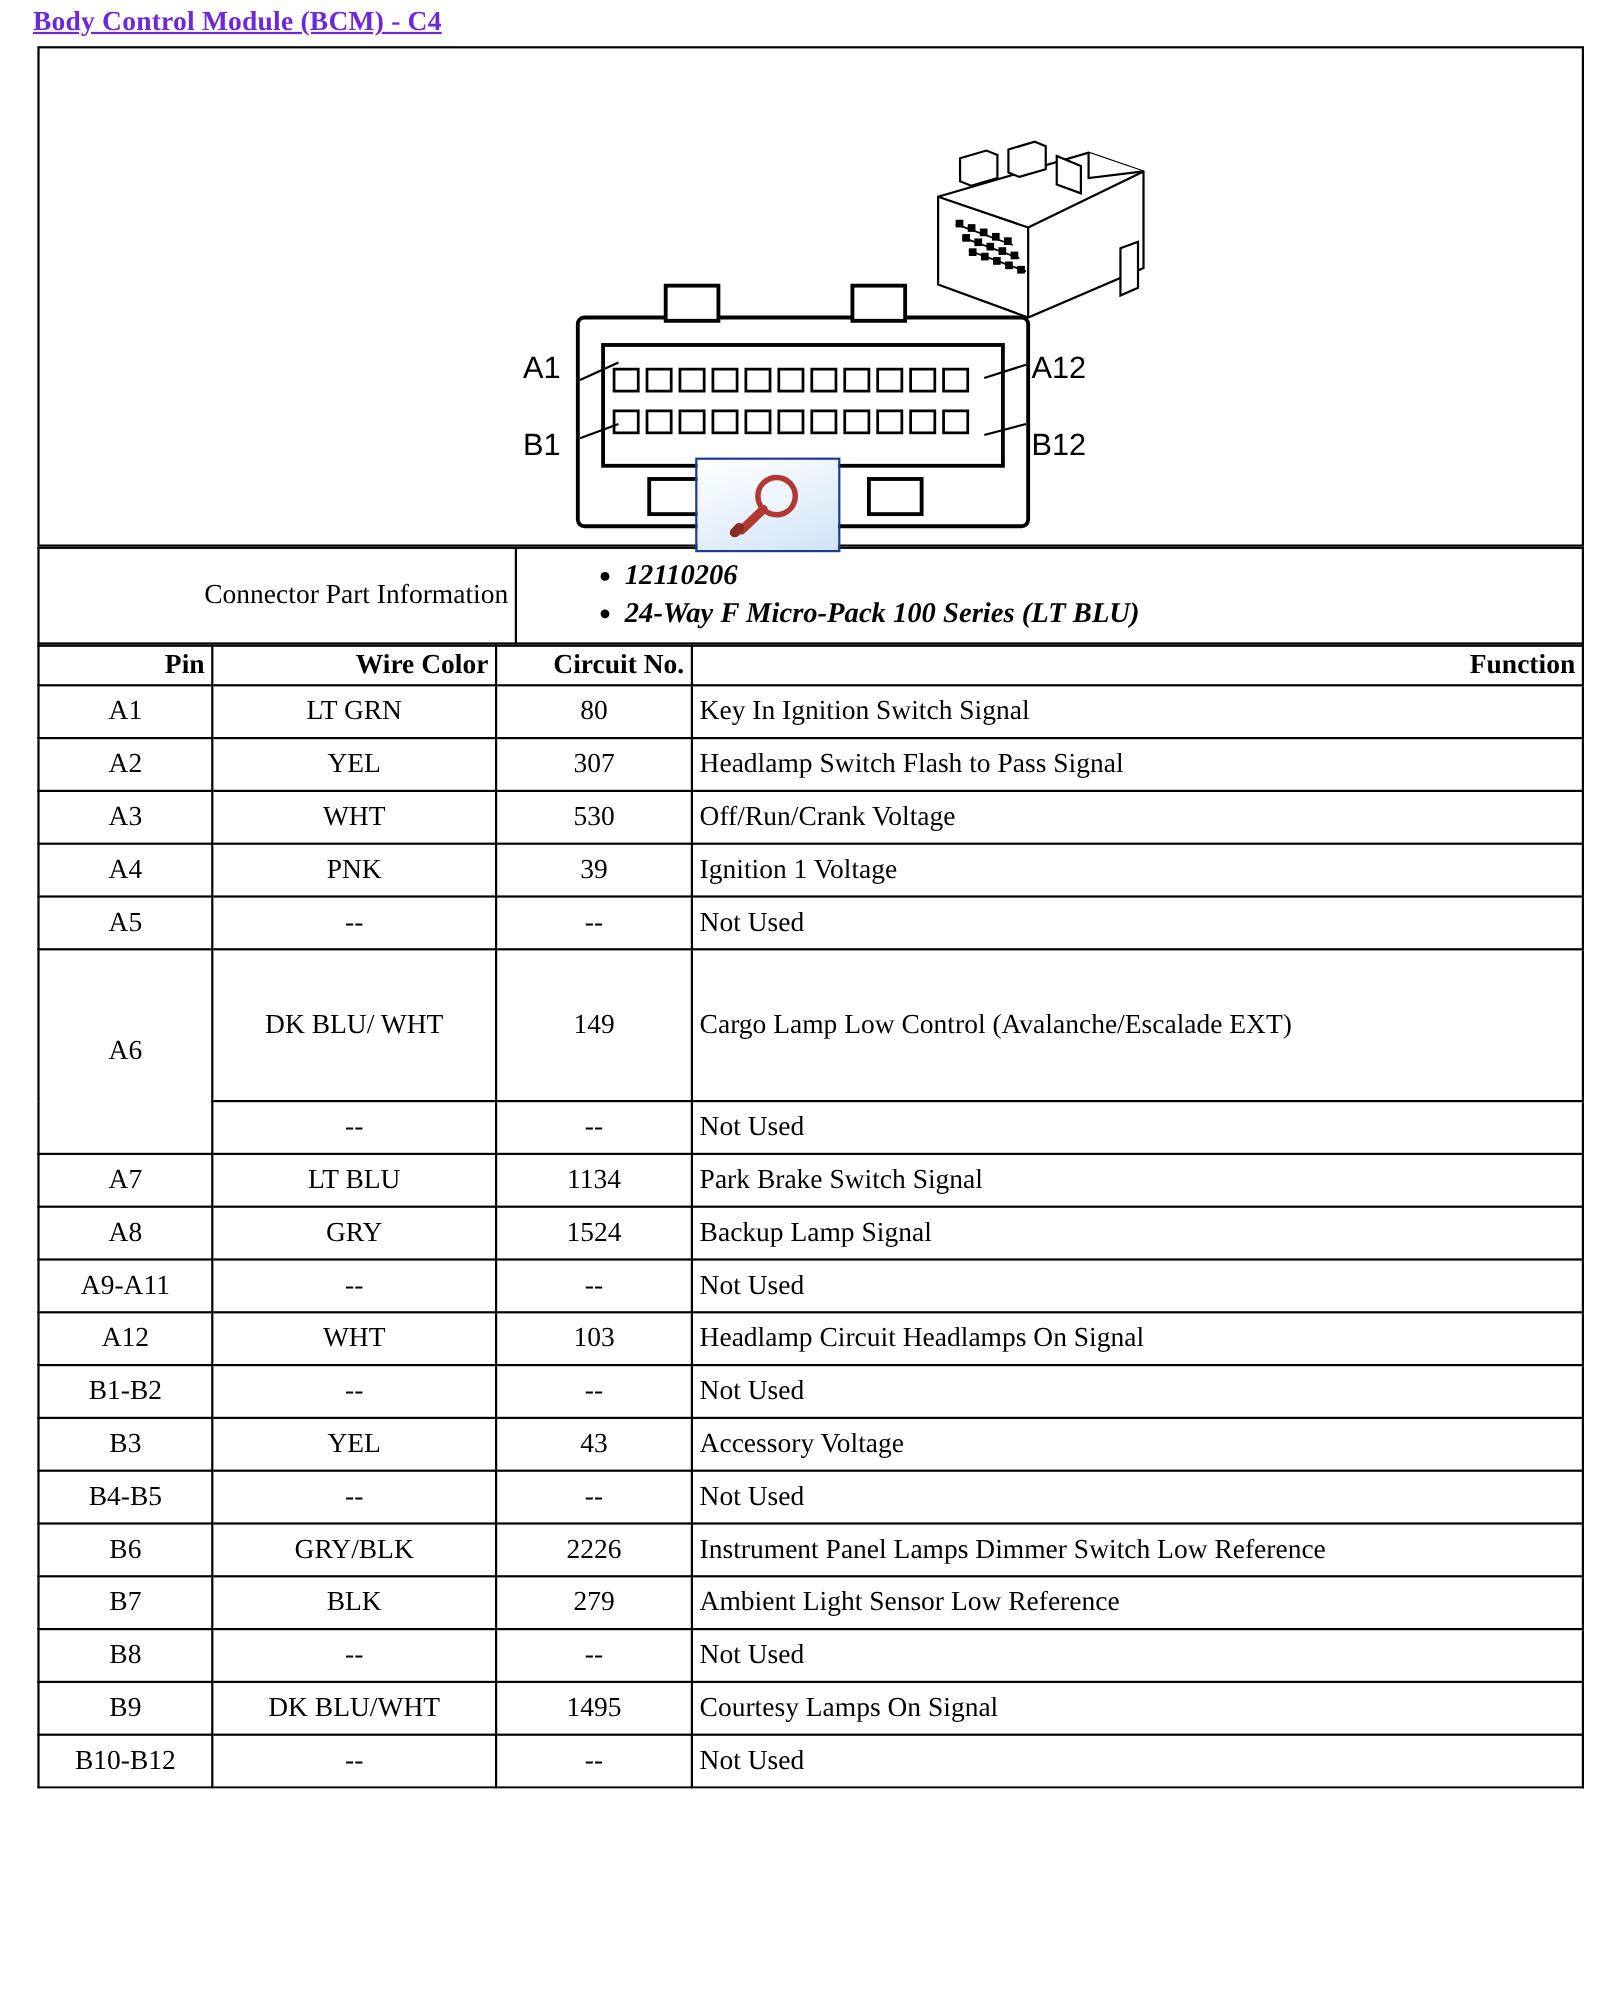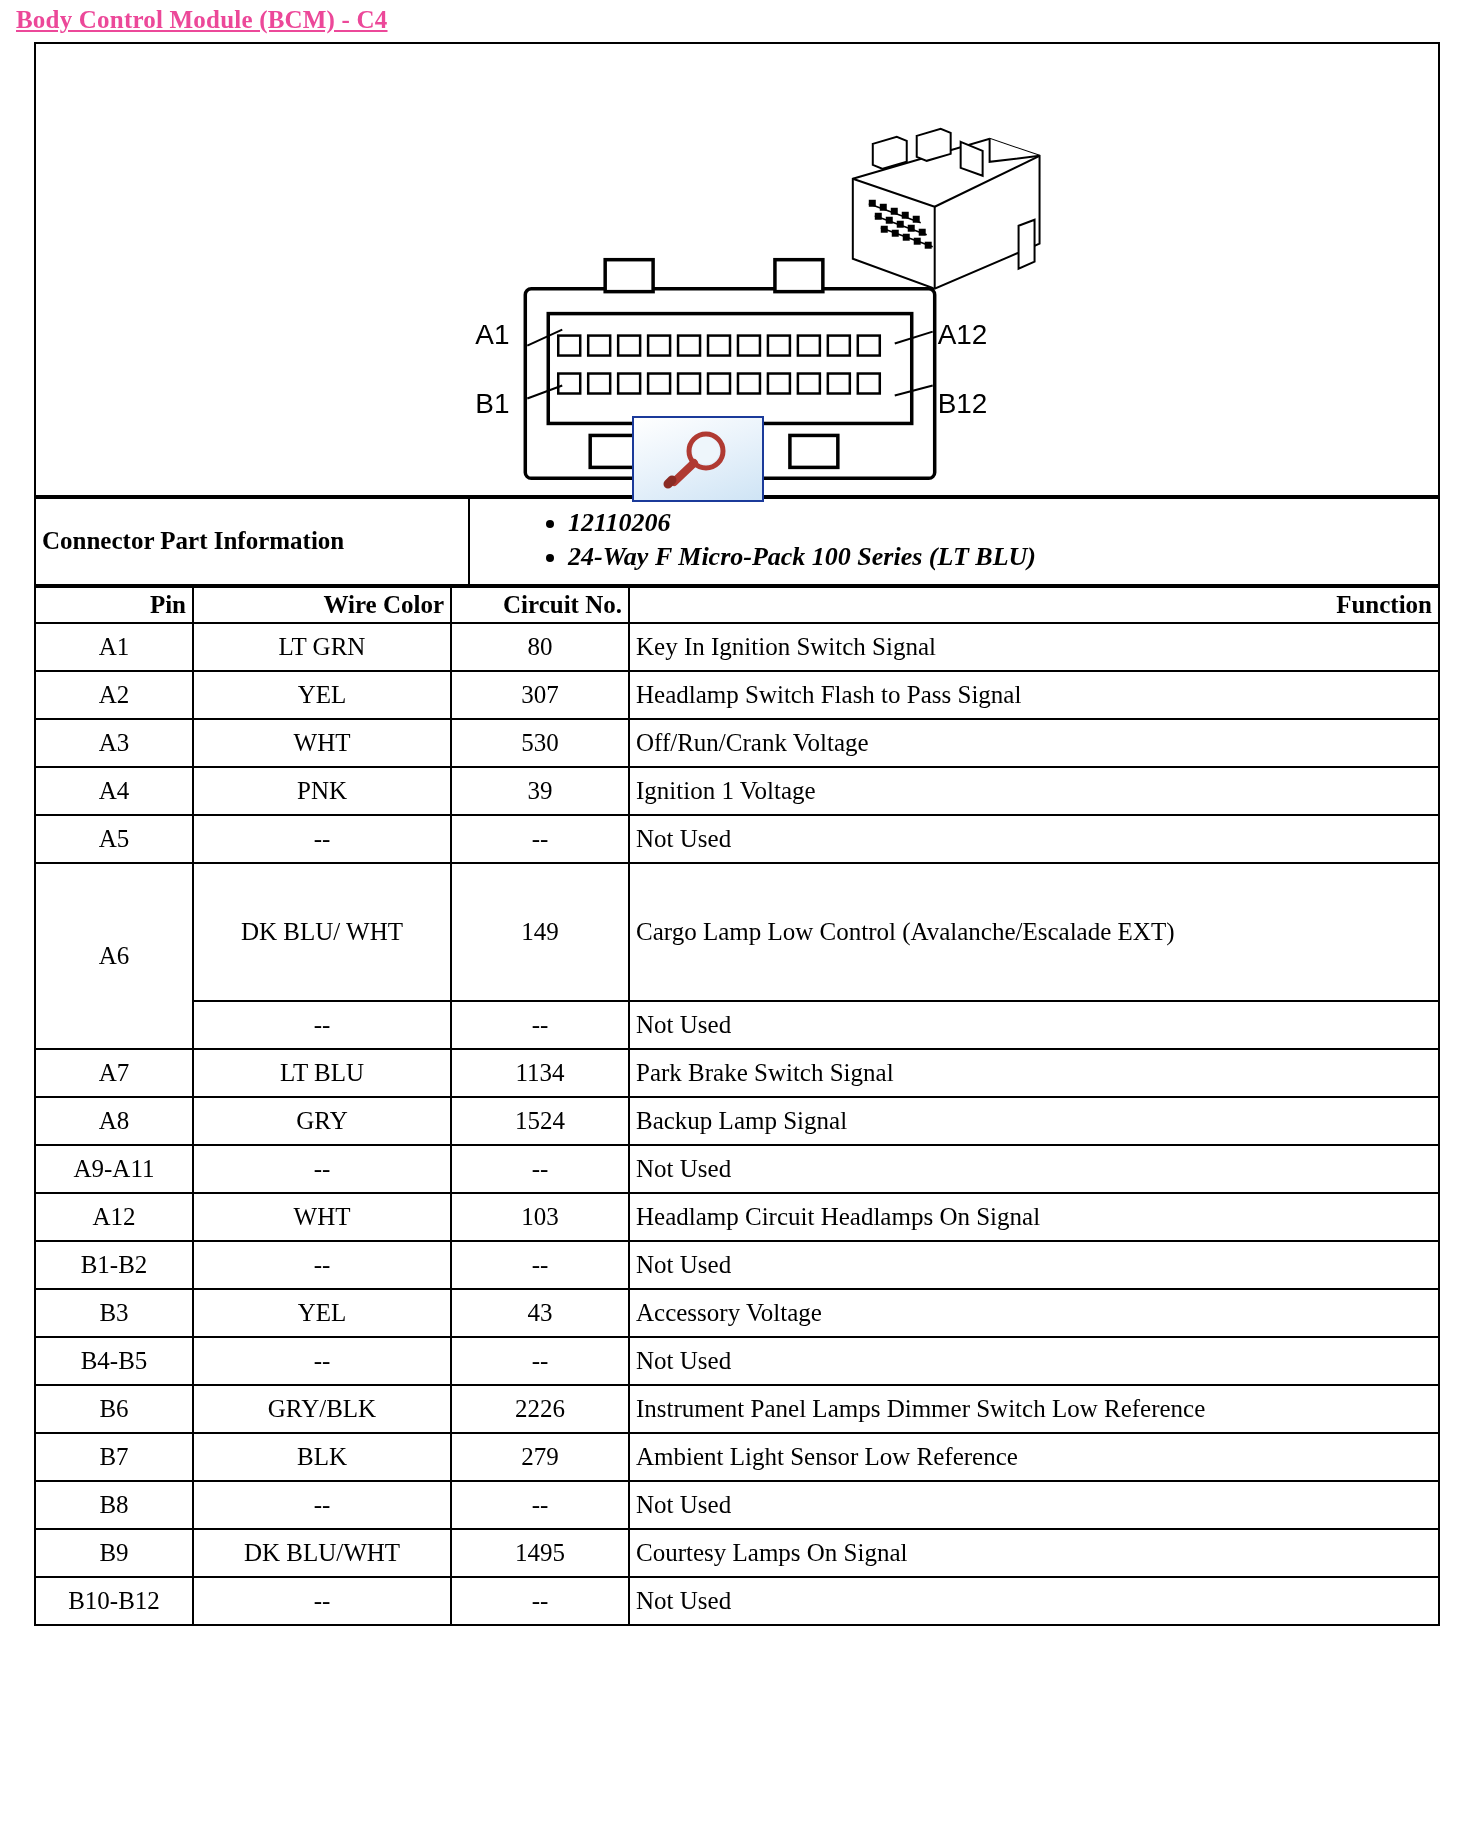--- a/index.html
+++ b/index.html
@@ -14,23 +14,23 @@
   }
   .page {
     width: 1472px;
     box-sizing: border-box;
     padding: 0 0 0 0;
   }
   .doc-title {
     font-family: "Liberation Serif", serif;
     font-weight: bold;
     font-size: 25px;
-    color: #ec4899;
+    color: #6d28d9;
     text-decoration: underline;
-    padding: 6px 0 8px 16px;
+    padding: 6px 0 8px 30px;
     letter-spacing: 0.2px;
   }
   .figure-box {
     margin: 0 32px 0 34px;
     border: 2px solid #000;
     height: 455px;
     position: relative;
     background: #fff;
     box-sizing: border-box;
   }
@@ -62,22 +62,22 @@
   }
   table.grid td, table.grid th {
     border: 2px solid #000;
     font-size: 25px;
     font-family: "Liberation Serif", serif;
     padding: 3px 6px;
     vertical-align: middle;
   }
   .cpi-label {
     width: 420px;
-    text-align: left;
-    font-weight: bold;
+    text-align: right;
+    font-weight: normal;
     font-size: 27px;
   }
   .cpi-list {
     padding-left: 60px !important;
     font-style: italic;
   }
   .cpi-list ul {
     margin: 4px 0 6px 0;
     padding-left: 38px;
   }

